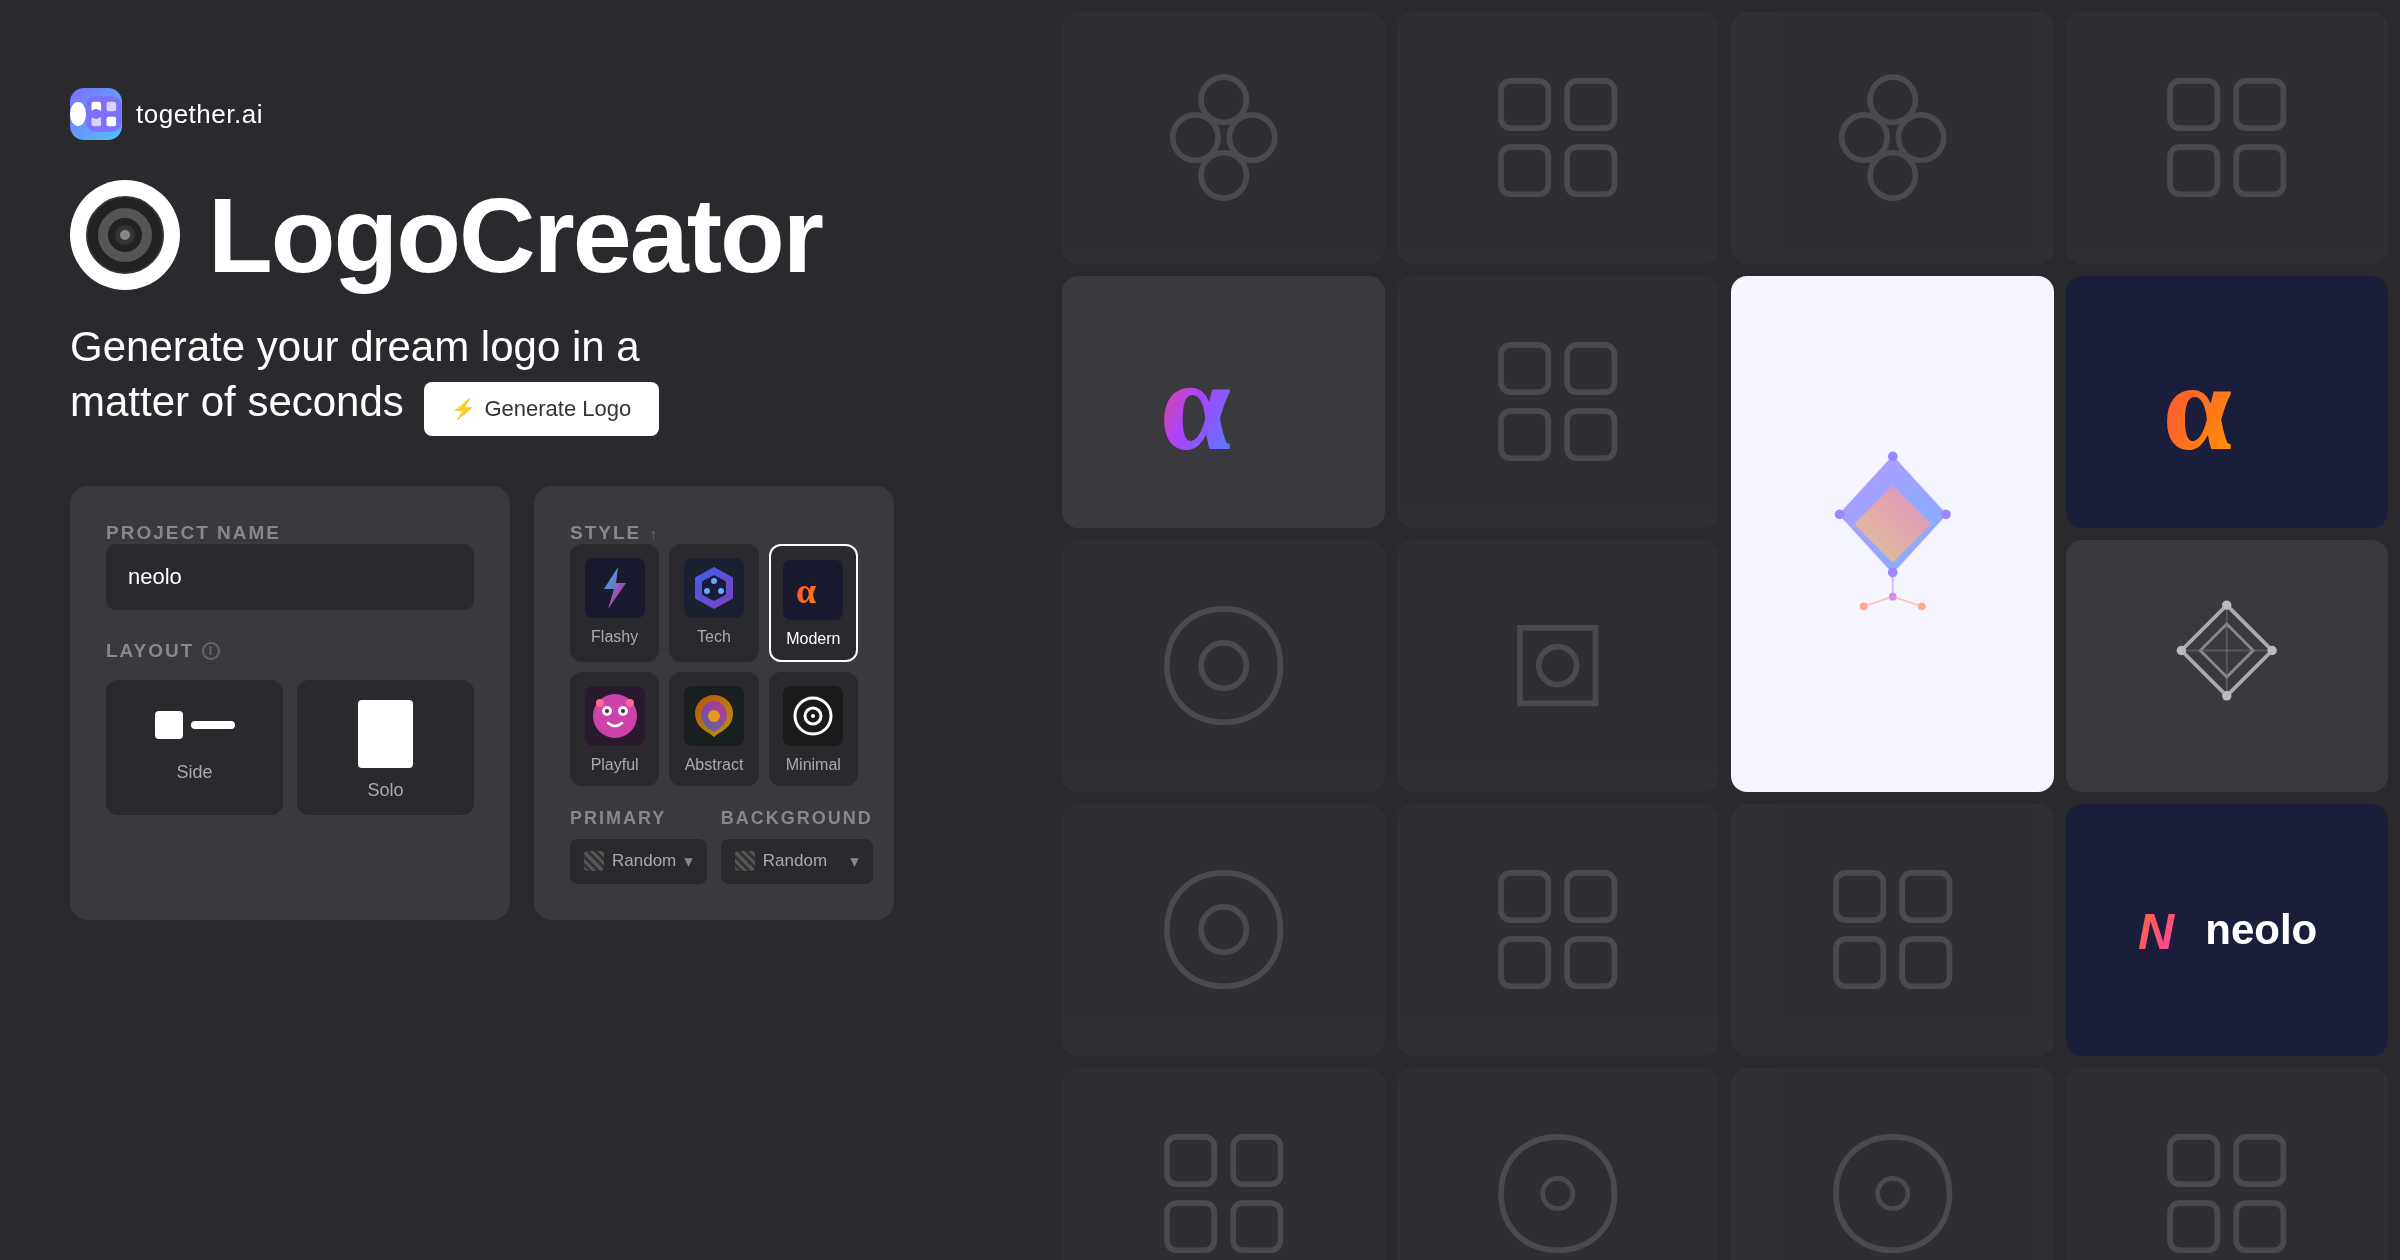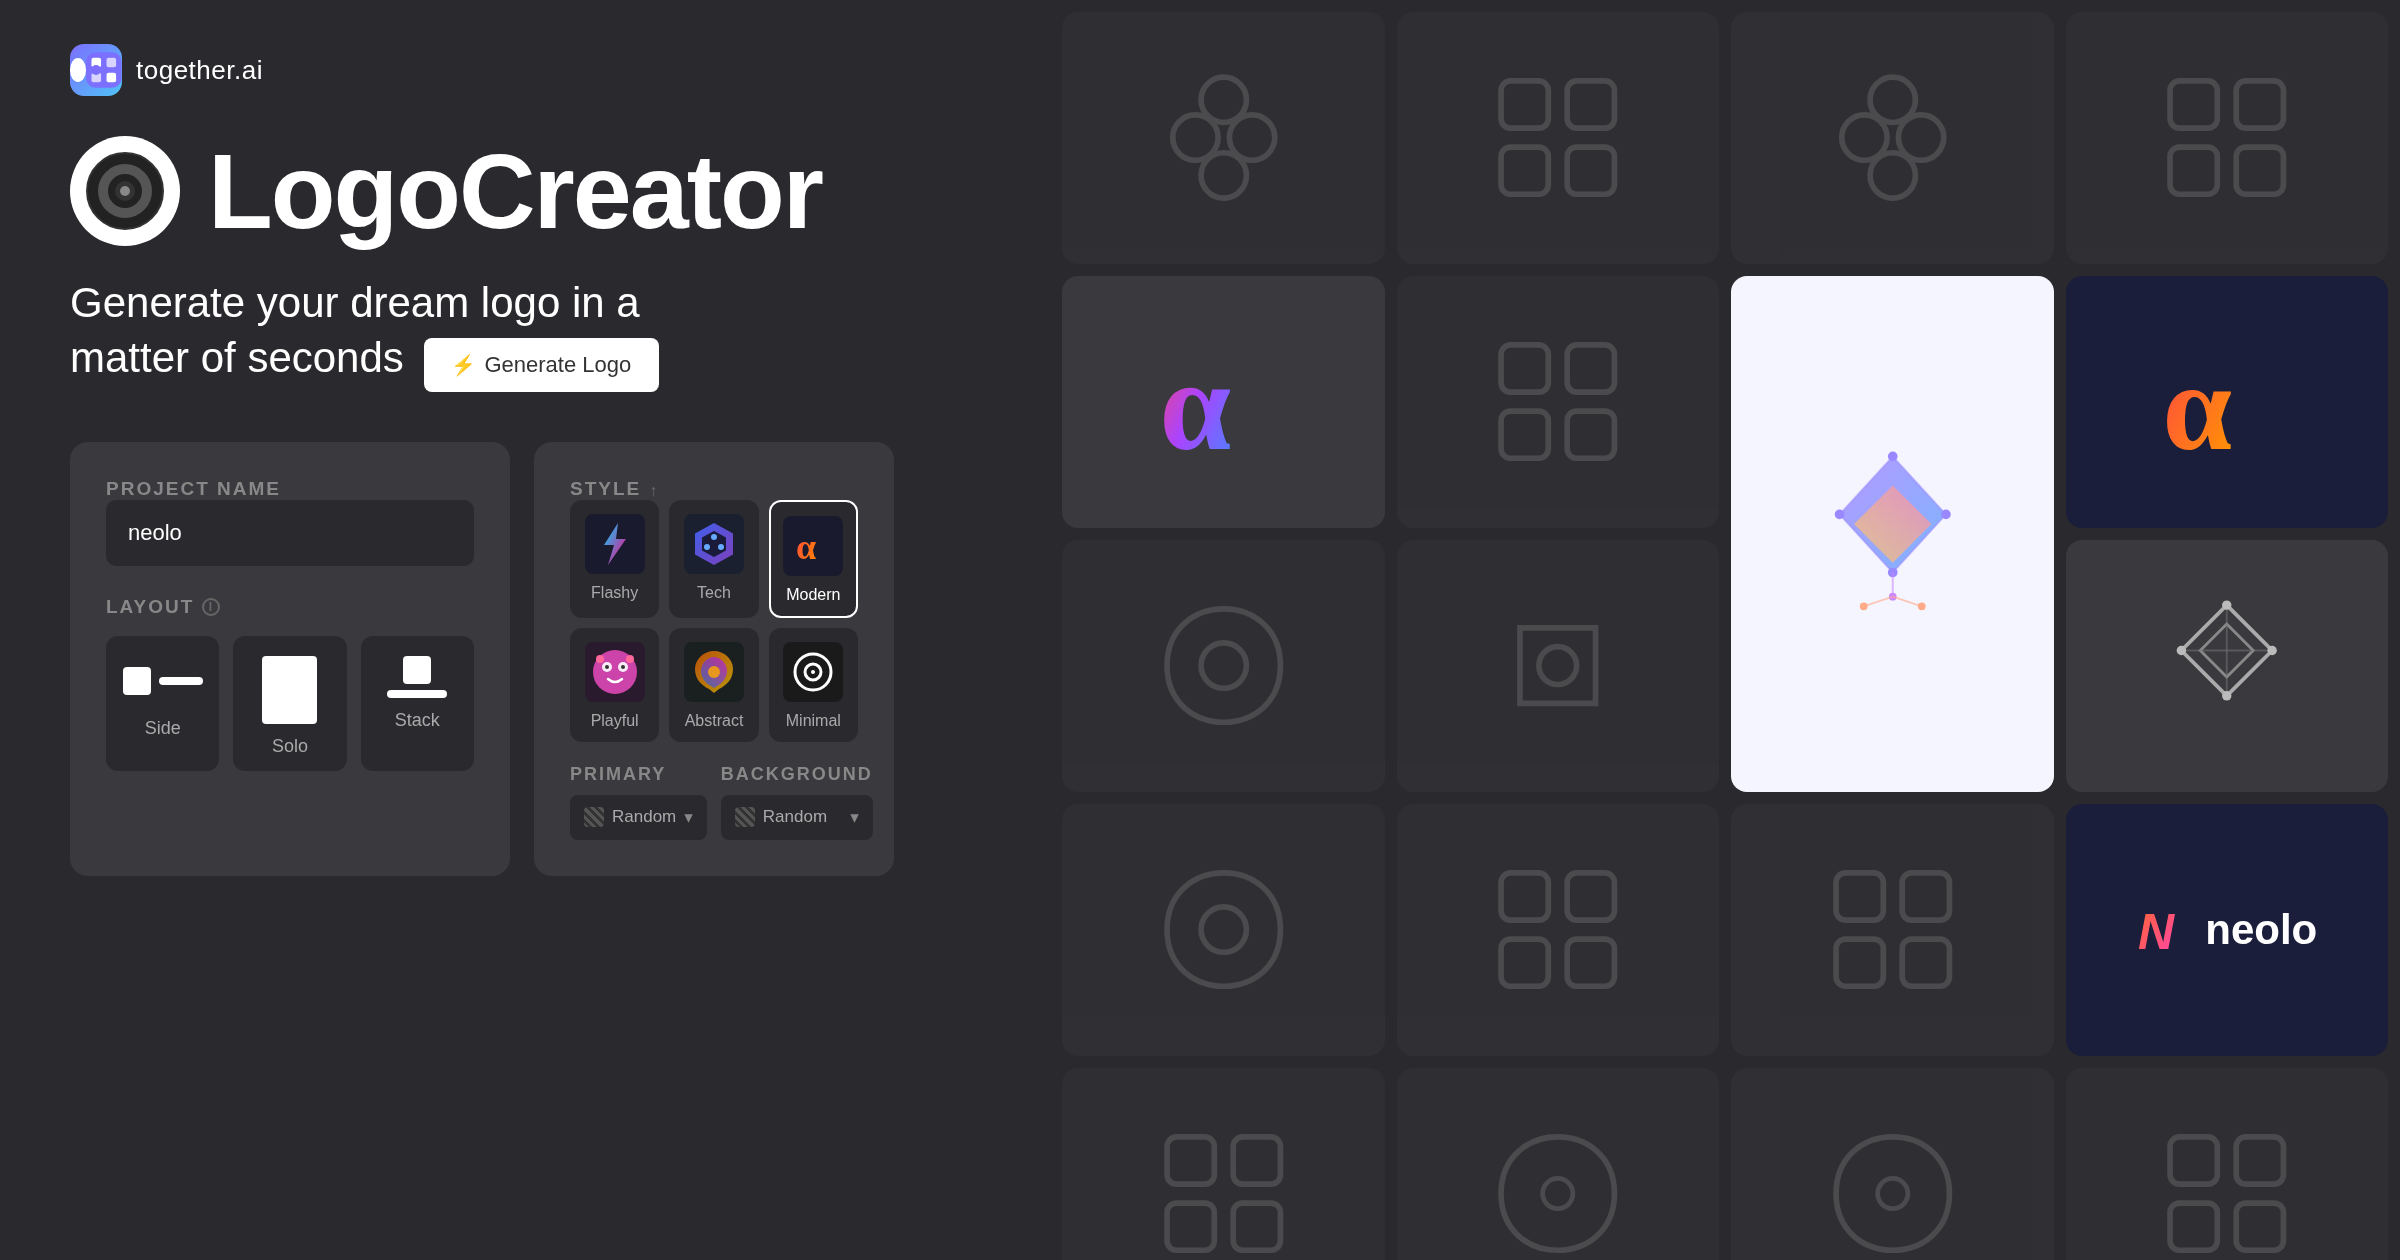--- a/index.html
+++ b/index.html
@@ -15,21 +15,21 @@
     .main-container {
       width: 100%;
       height: 100%;
       display: flex;
       position: relative;
     }
 
     
     .left-panel {
       width: 1050px;
-      padding: 44px 70px;
+      padding: 88px 70px;
       flex-shrink: 0;
       z-index: 2;
     }
 
     
     .brand-bar {
       display: flex;
       align-items: center;
       gap: 14px;
       margin-bottom: 40px;
@@ -485,27 +485,20 @@
           <div class="layout-option">
             <div class="layout-icon-side">
               <div class="layout-icon-side-sq"></div>
               <div class="layout-icon-side-line"></div>
             </div>
             <span class="layout-option-label">Side</span>
           </div>
           <div class="layout-option">
             <div class="layout-icon-solo"></div>
             <span class="layout-option-label">Solo</span>
-          </div>
-          <div class="layout-option">
-            <div class="layout-icon-stack">
-              <div class="layout-icon-stack-sq"></div>
-              <div class="layout-icon-stack-line"></div>
-            </div>
-            <span class="layout-option-label">Stack</span>
           </div>
         </div>
       </div>
 
       <div class="form-panel style-panel">
         <div class="panel-label">
           <span>STYLE</span>
           <span style="color:#666;font-size:16px;font-weight:400;letter-spacing:0">↑</span>
         </div>
 

